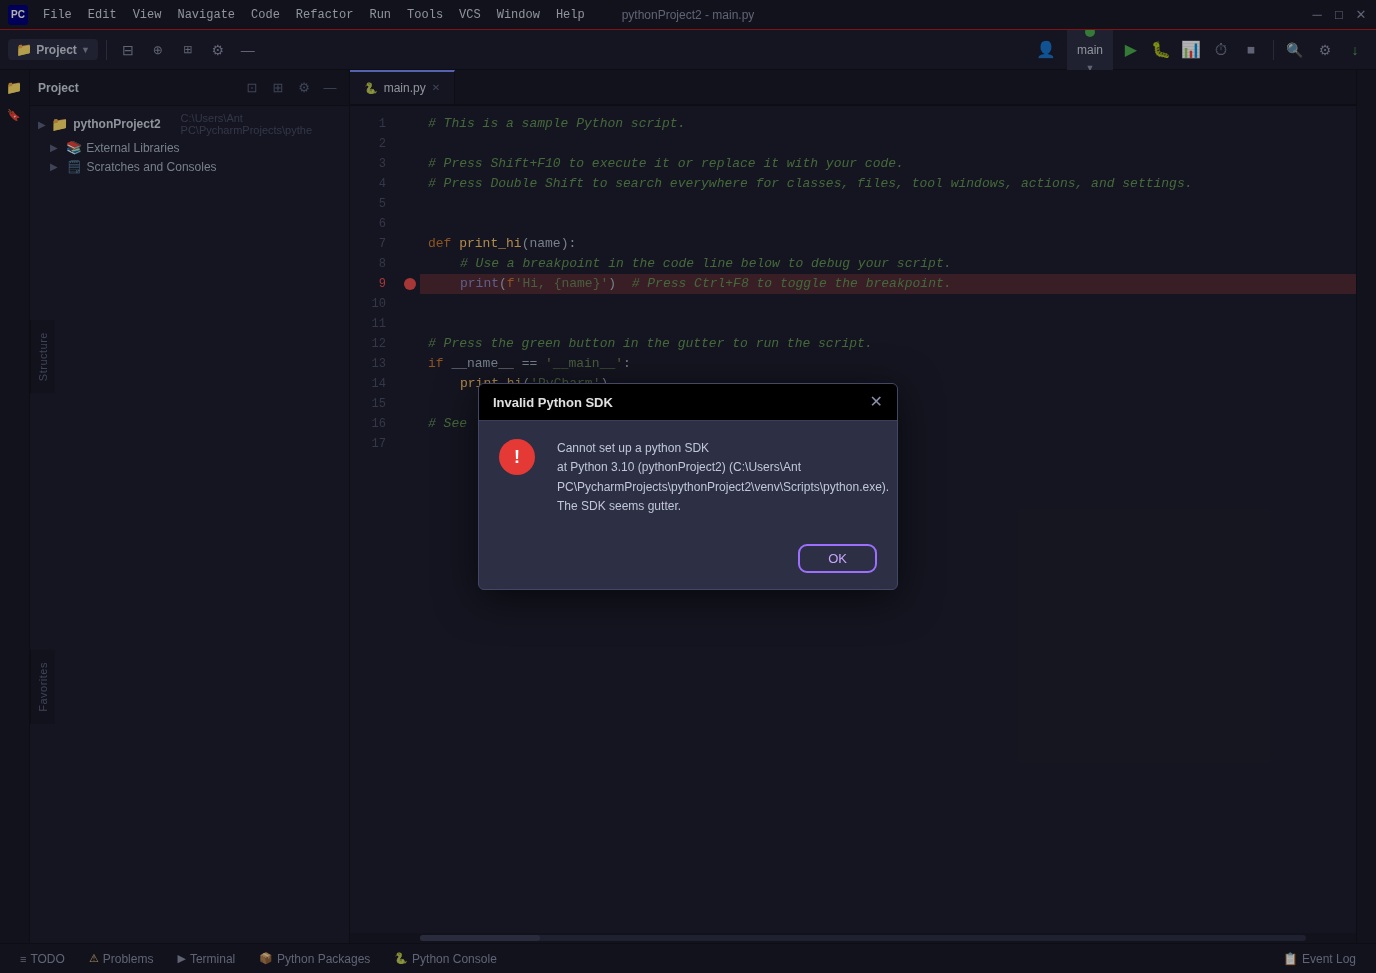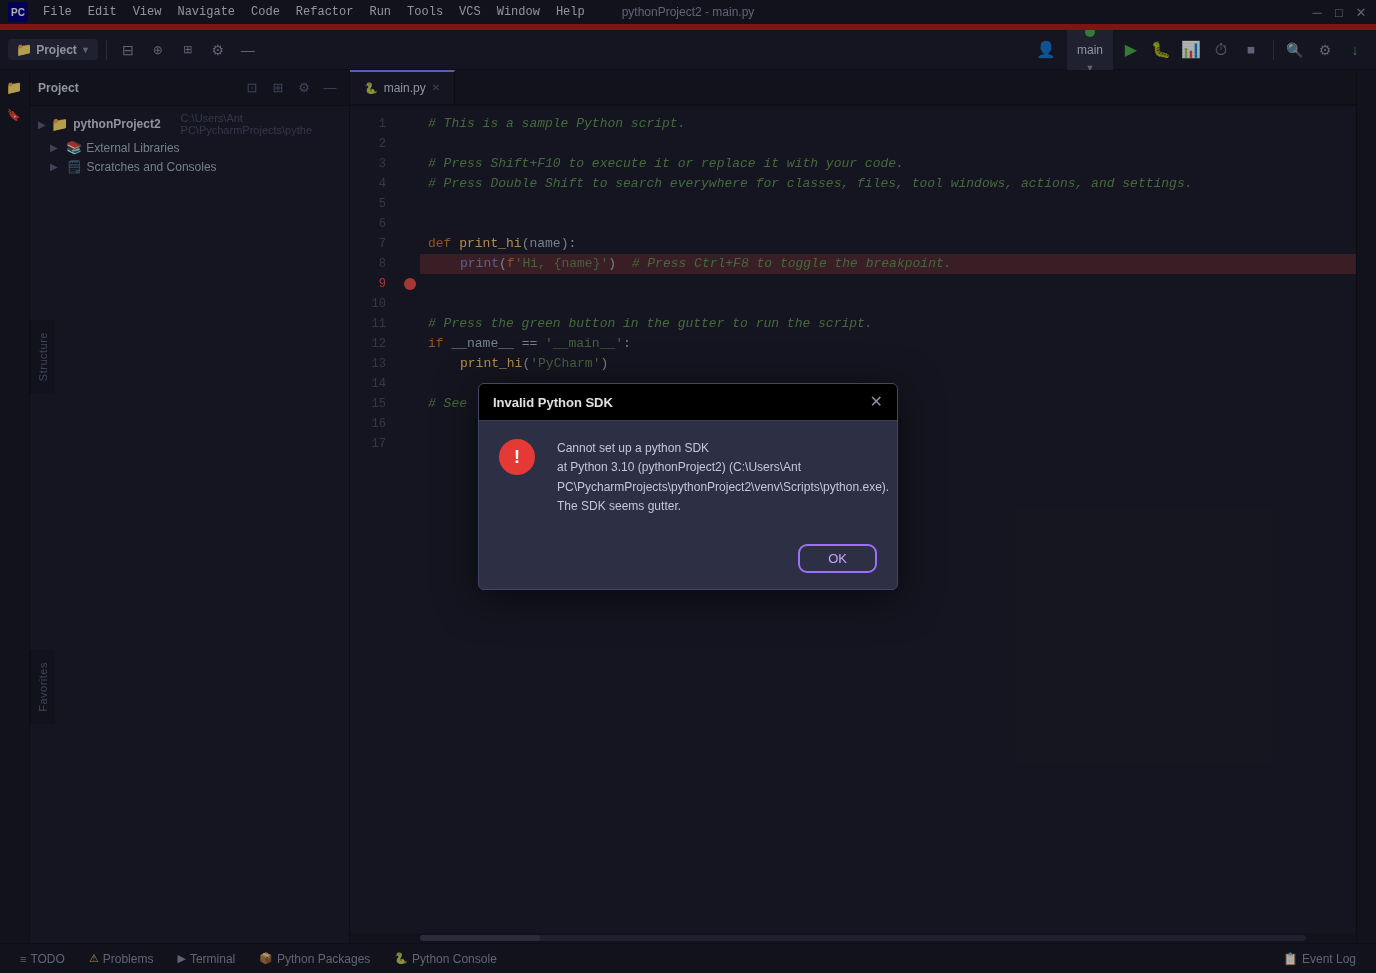--- a/index.html
+++ b/index.html
@@ -14,21 +14,21 @@
       position: relative;
     }
 
     
     #title-bar {
       height: 30px;
       background: #1a1b2a;
       display: flex;
       align-items: center;
       padding: 0 8px;
-      border-bottom: 6px solid #b91c1c;
+      border-bottom: 1px solid #b91c1c;
       position: relative;
     }
     #title-bar .app-icon {
       width: 20px;
       height: 20px;
       background: #000080;
       border-radius: 3px;
       display: flex; align-items: center; justify-content: center;
       color: #fff;
       font-weight: bold;
@@ -633,20 +633,21 @@
         <div class="gutter-cell"></div>
       </div>
       <div id="code-content">
         <div class="code-line"><span class="cmt"># This is a sample Python script.</span></div>
         <div class="code-line"></div>
         <div class="code-line"><span class="cmt"># Press Shift+F10 to execute it or replace it with your code.</span></div>
         <div class="code-line"><span class="cmt"># Press Double Shift to search everywhere for classes, files, tool windows, actions, and settings.</span></div>
         <div class="code-line"></div>
         <div class="code-line"></div>
         <div class="code-line"><span class="kw">def </span><span class="fn">print_hi</span><span class="punct">(</span><span class="var">name</span><span class="punct">):</span></div>
+        <div class="code-line"><span style="display:inline-block;width:32px;"></span><span class="cmt"># Use a breakpoint in the code line below to debug your script.</span></div>
         <div class="code-line highlighted"><span style="display:inline-block;width:32px;"></span><span class="builtin">print</span><span class="punct">(</span><span style="color:#cc7832;">f</span><span class="str">'Hi, {name}'</span><span class="punct">)</span><span class="cmt">  # Press Ctrl+F8 to toggle the breakpoint.</span></div>
         <div class="code-line"></div>
         <div class="code-line"></div>
         <div class="code-line"><span class="cmt"># Press the green button in the gutter to run the script.</span></div>
         <div class="code-line"><span class="kw">if </span><span class="var">__name__</span><span class="punct"> == </span><span class="str">'__main__'</span><span class="punct">:</span></div>
         <div class="code-line"><span style="display:inline-block;width:32px;"></span><span class="fn">print_hi</span><span class="punct">(</span><span class="str">'PyCharm'</span><span class="punct">)</span></div>
         <div class="code-line"></div>
         <div class="code-line"><span class="cmt"># See </span></div>
         <div class="code-line"></div>
       </div>

